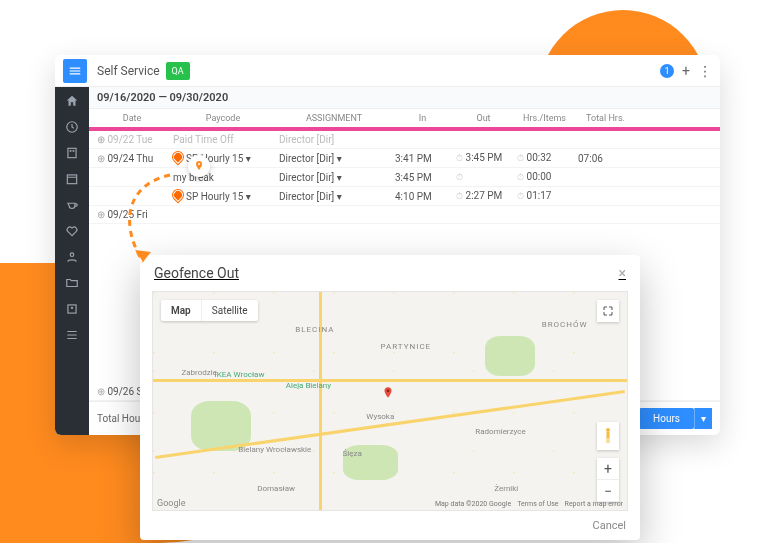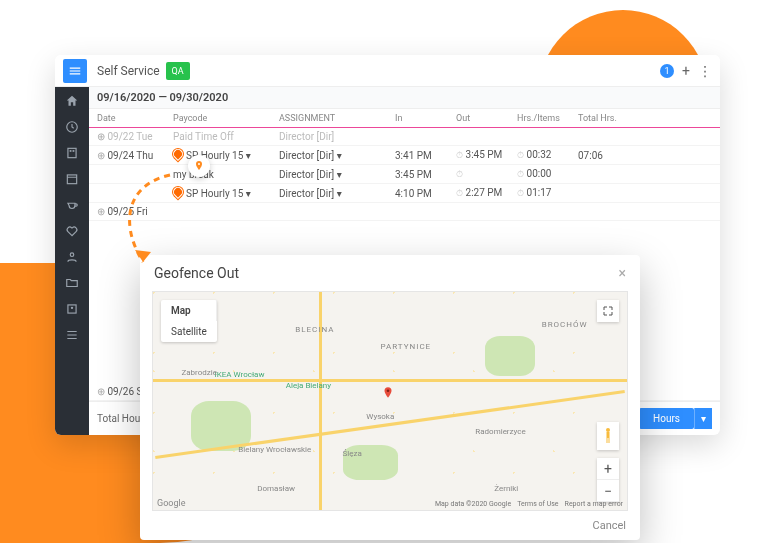--- a/index.html
+++ b/index.html
@@ -23,57 +23,57 @@
   .main { flex:1; display:flex; flex-direction:column; min-width:0; }
   .filterbar { display:flex; align-items:center; gap:10px; padding:4px 8px; border-bottom:1px solid #eee; background:#f9fafb; }
   .date-range { font-size:11px; font-weight:600; color:#444; }
   .range-select { font-size:10px; color:#666; border:1px solid #ddd; background:#fff; padding:2px 20px 2px 6px; position:relative; min-width:120px; }
   .range-select::after { content:"▾"; position:absolute; right:6px; top:2px; font-size:8px; color:#888; }
   .fb-spacer { flex:1; }
   .view-btns { display:flex; gap:4px; align-items:center; }
   .chip { font-size:9px; padding:3px 8px; border:1px solid #ddd; color:#666; background:#fff; }
   .chip.active { background:#2e8eff; color:#fff; border-color:#2e8eff; }
   .icon-mini { width:12px; height:12px; }
-  .grid-head { display:flex; font-size:9px; color:#888; padding:4px 8px; border-bottom:1px solid #ec4899; gap:6px; }
+  .grid-head { display:flex; font-size:9px; color:#888; padding:4px 8px; border-bottom:4px solid #ec4899; gap:6px;text-align:center; }
   .col-date { width:70px; }
   .col-pc { width:100px; }
   .col-asgn { width:110px; }
   .col-in { width:55px; }
   .col-out { width:55px; }
   .col-hi { width:55px; }
   .col-tot { width:55px; }
   .row { display:flex; font-size:10px; color:#555; padding:3px 8px; gap:6px; align-items:center; border-bottom:1px solid #f3f3f3; }
   .row.faded { color:#bbb; }
   .day-icon { color:#aaa; font-size:10px; margin-right:2px; }
   .geo-pin { display:inline-block; width:10px; height:10px; background:#ff6a00; border-radius:50% 50% 50% 0; transform:rotate(-45deg); margin-right:3px; border:1.5px solid #fff; box-shadow:0 0 0 1px #ff6a00; }
   .clock { color:#ccc; font-size:9px; }
   .footerbar { display:flex; align-items:center; padding:6px 8px; border-top:1px solid #eee; gap:8px; }
   .total-label { font-size:10px; color:#666; }
   .foot-spacer { flex:1; }
   .btn-primary { background:#2e8eff; color:#fff; font-size:10px; padding:5px 14px; border-radius:2px; cursor:pointer; }
   .btn-split { display:flex; }
   .btn-split .caret { background:#2e8eff; color:#fff; font-size:10px; padding:5px 6px; border-left:1px solid rgba(255,255,255,0.3); }
   
   .modal { position:absolute; left:140px; top:255px; width:500px; height:285px; background:#fff; border-radius:4px; box-shadow:0 15px 40px rgba(0,0,0,0.25); z-index:2; display:flex; flex-direction:column; }
-  .modal-head { display:flex; align-items:center; padding:10px 14px; }
+  .modal-head { display:flex; align-items:center; padding:10px 14px;text-decoration:underline; }
   .modal-title { font-size:14px; color:#444; }
   .modal-close { margin-left:auto; color:#aaa; font-size:14px; cursor:pointer; }
   .map-wrap { flex:1; margin:0 12px; position:relative; background:#f5f3ef; border:1px solid #e5e5e5; }
   .map-bg { position:absolute; inset:0;
     background:
       linear-gradient(135deg, rgba(255,220,120,0.5) 0 2px, transparent 2px) 0 0/60px 60px,
       linear-gradient(45deg, rgba(255,220,120,0.5) 0 2px, transparent 2px) 0 0/80px 80px,
       #f5f3ef;
   }
   .map-road1, .map-road2, .map-road3 { position:absolute; background:#f9d36b; }
   .map-road1 { top:40%; left:0; width:100%; height:3px; }
   .map-road2 { top:0; left:35%; width:3px; height:100%; }
   .map-road3 { top:60%; left:0; width:100%; height:3px; transform:rotate(-8deg); }
   .map-green { position:absolute; background:#cee6b4; border-radius:30%; }
-  .map-type-ctrl { position:absolute; top:8px; left:8px; display:flex; background:#fff; border-radius:2px; box-shadow:0 1px 3px rgba(0,0,0,0.2);flex-direction:column; }
+  .map-type-ctrl { position:absolute; top:8px; left:8px; display:flex; background:#fff; border-radius:2px; box-shadow:0 1px 3px rgba(0,0,0,0.2); }
   .map-type-ctrl span { font-size:10px; padding:5px 10px; cursor:pointer; color:#444; }
   .map-type-ctrl span:first-child { font-weight:600; border-right:1px solid #eee; }
   .map-fs { position:absolute; top:8px; right:8px; background:#fff; width:22px; height:22px; box-shadow:0 1px 3px rgba(0,0,0,0.2); display:flex; align-items:center; justify-content:center; }
   .pegman-ctrl { position:absolute; right:8px; bottom:60px; width:22px; height:28px; background:#fff; box-shadow:0 1px 3px rgba(0,0,0,0.2); display:flex; align-items:center; justify-content:center; }
   .zoom-ctrl { position:absolute; right:8px; bottom:8px; background:#fff; box-shadow:0 1px 3px rgba(0,0,0,0.2); display:flex; flex-direction:column; }
   .zoom-ctrl span { width:22px; height:22px; display:flex; align-items:center; justify-content:center; font-size:14px; color:#555; cursor:pointer; border-bottom:1px solid #eee; }
   .map-pin { position:absolute; top:42%; left:48%; width:14px; height:14px; }
   .map-pin svg { width:14px; height:18px; }
   .map-attr { position:absolute; bottom:2px; right:4px; font-size:7px; color:#777; display:flex; gap:6px; }
   .map-logo { position:absolute; bottom:2px; left:4px; font-size:9px; color:#888; }

